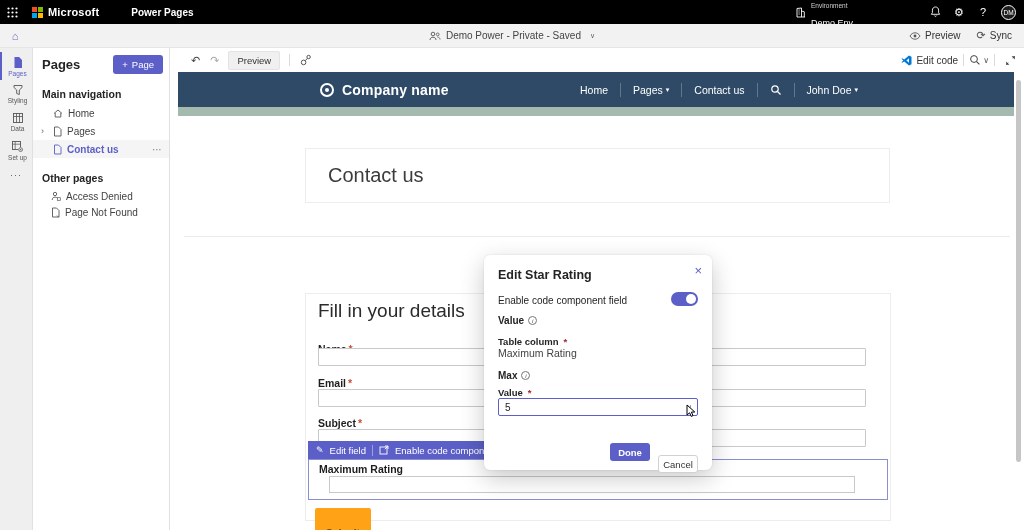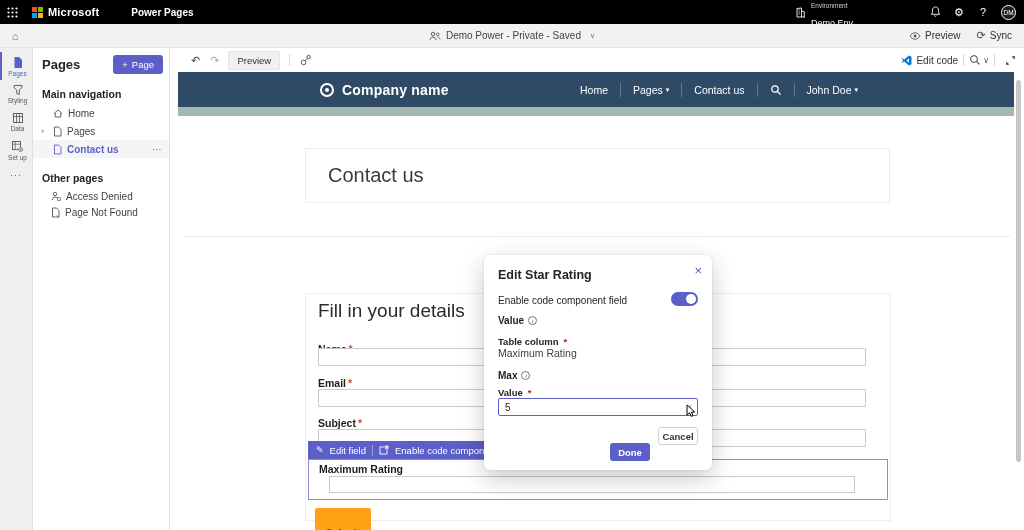--- a/index.html
+++ b/index.html
@@ -103,21 +103,21 @@
   .toggle { position:absolute; right:14px; top:37px; width:27px; height:14px; background:#5b5fc7; border-radius:7px; border:none; }
   .toggle::after { content:""; position:absolute; right:2px; top:2px; width:10px; height:10px; border-radius:50%; background:#fff; }
   .dsec { position:absolute; left:14px; font-size:10px; font-weight:bold; color:#242424; display:flex; align-items:center; gap:4px; }
   .info { width:9px; height:9px; border:1px solid #777; border-radius:50%; font-size:6px; font-weight:normal; color:#555; display:inline-flex; align-items:center; justify-content:center; font-style:italic; }
   .dreq { color:#a4262c; margin-left:1px; }
   .dtcval { position:absolute; left:14px; top:92px; font-size:10.5px; color:#424242; }
   .combobox { position:absolute; left:14px; top:143px; width:200px; height:18px; border:1.5px solid #5b5fc7; border-radius:2px; display:flex; align-items:center; background:#fff; }
   .combobox .val { font-size:10px; color:#242424; margin-left:6px; flex:1; }
   .combobox .cbchev { font-size:8px; color:#666; margin-right:5px; }
   .dbtn-done { position:absolute; left:126px; top:188px; width:40px; height:18px; background:#5b5fc7; color:#fff; border:none; border-radius:3px; font-size:9.5px; font-weight:600; font-family:inherit; }
-  .dbtn-cancel { position:absolute; left:174px; top:172px; width:40px; height:18px; background:#fff; color:#333; border:1px solid #d1d1d1; border-radius:3px; font-size:9.5px; font-weight:700; font-family:inherit; }
+  .dbtn-cancel { position:absolute; left:174px; top:200px; width:40px; height:18px; background:#fff; color:#333; border:1px solid #d1d1d1; border-radius:3px; font-size:9.5px; font-weight:400; font-family:inherit; }
   .cursorptr { position:absolute; left:201px; top:149px; z-index:12; }
 </style>
 </head>
 <body>
 
 <div class="screen">
 
   <div class="topbar">
     <button class="waffle topicon">
       <svg width="11" height="11" viewBox="0 0 11 11">

